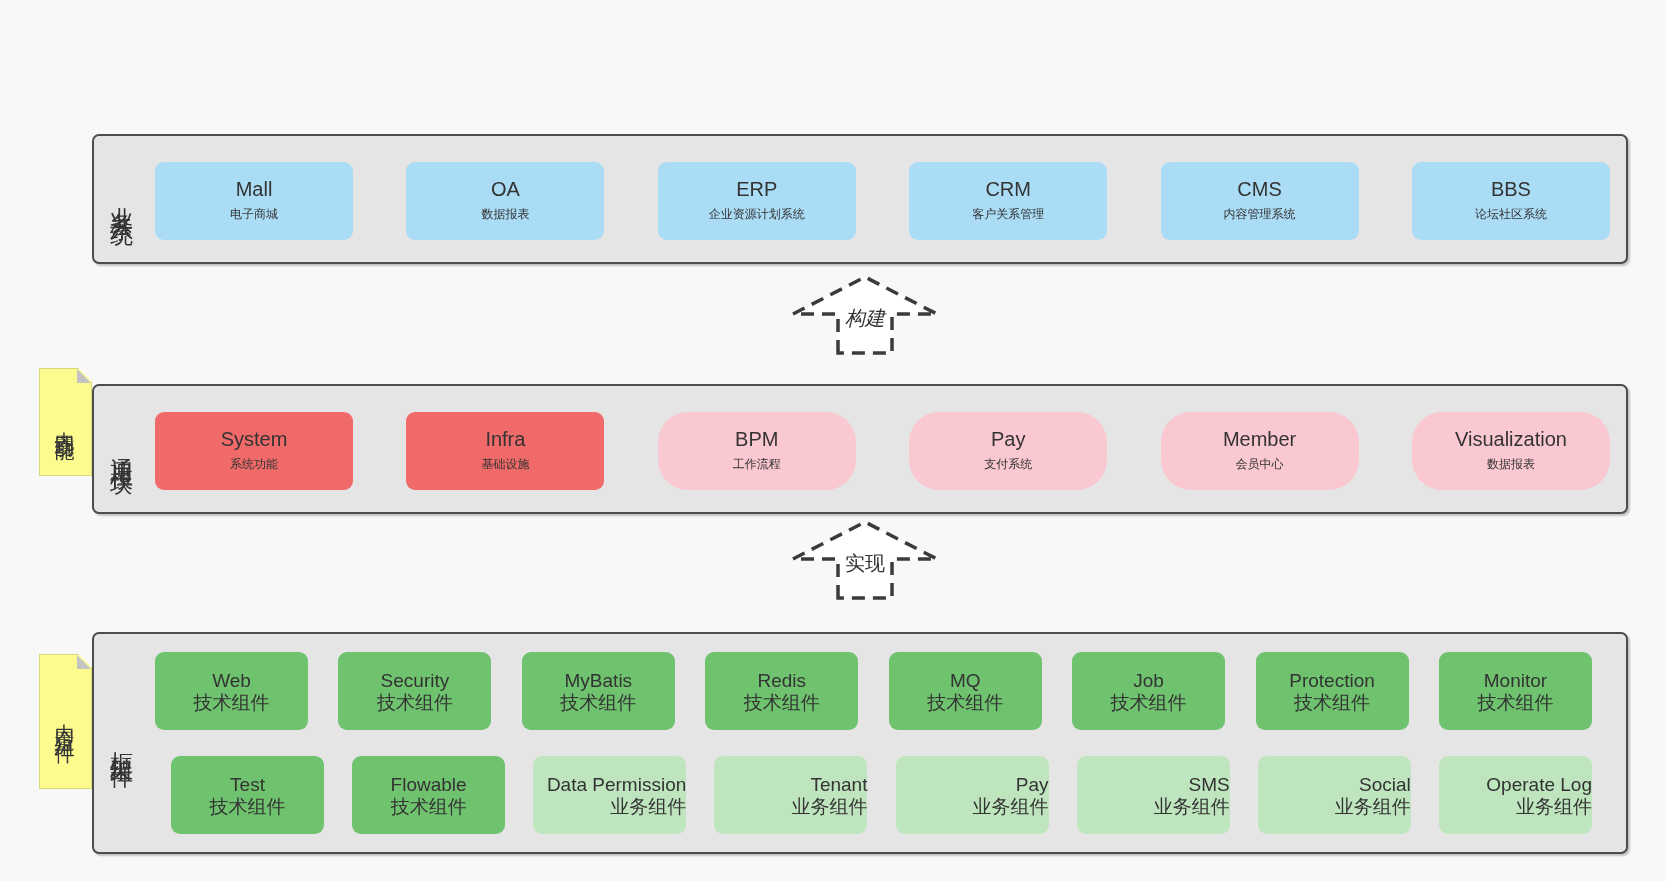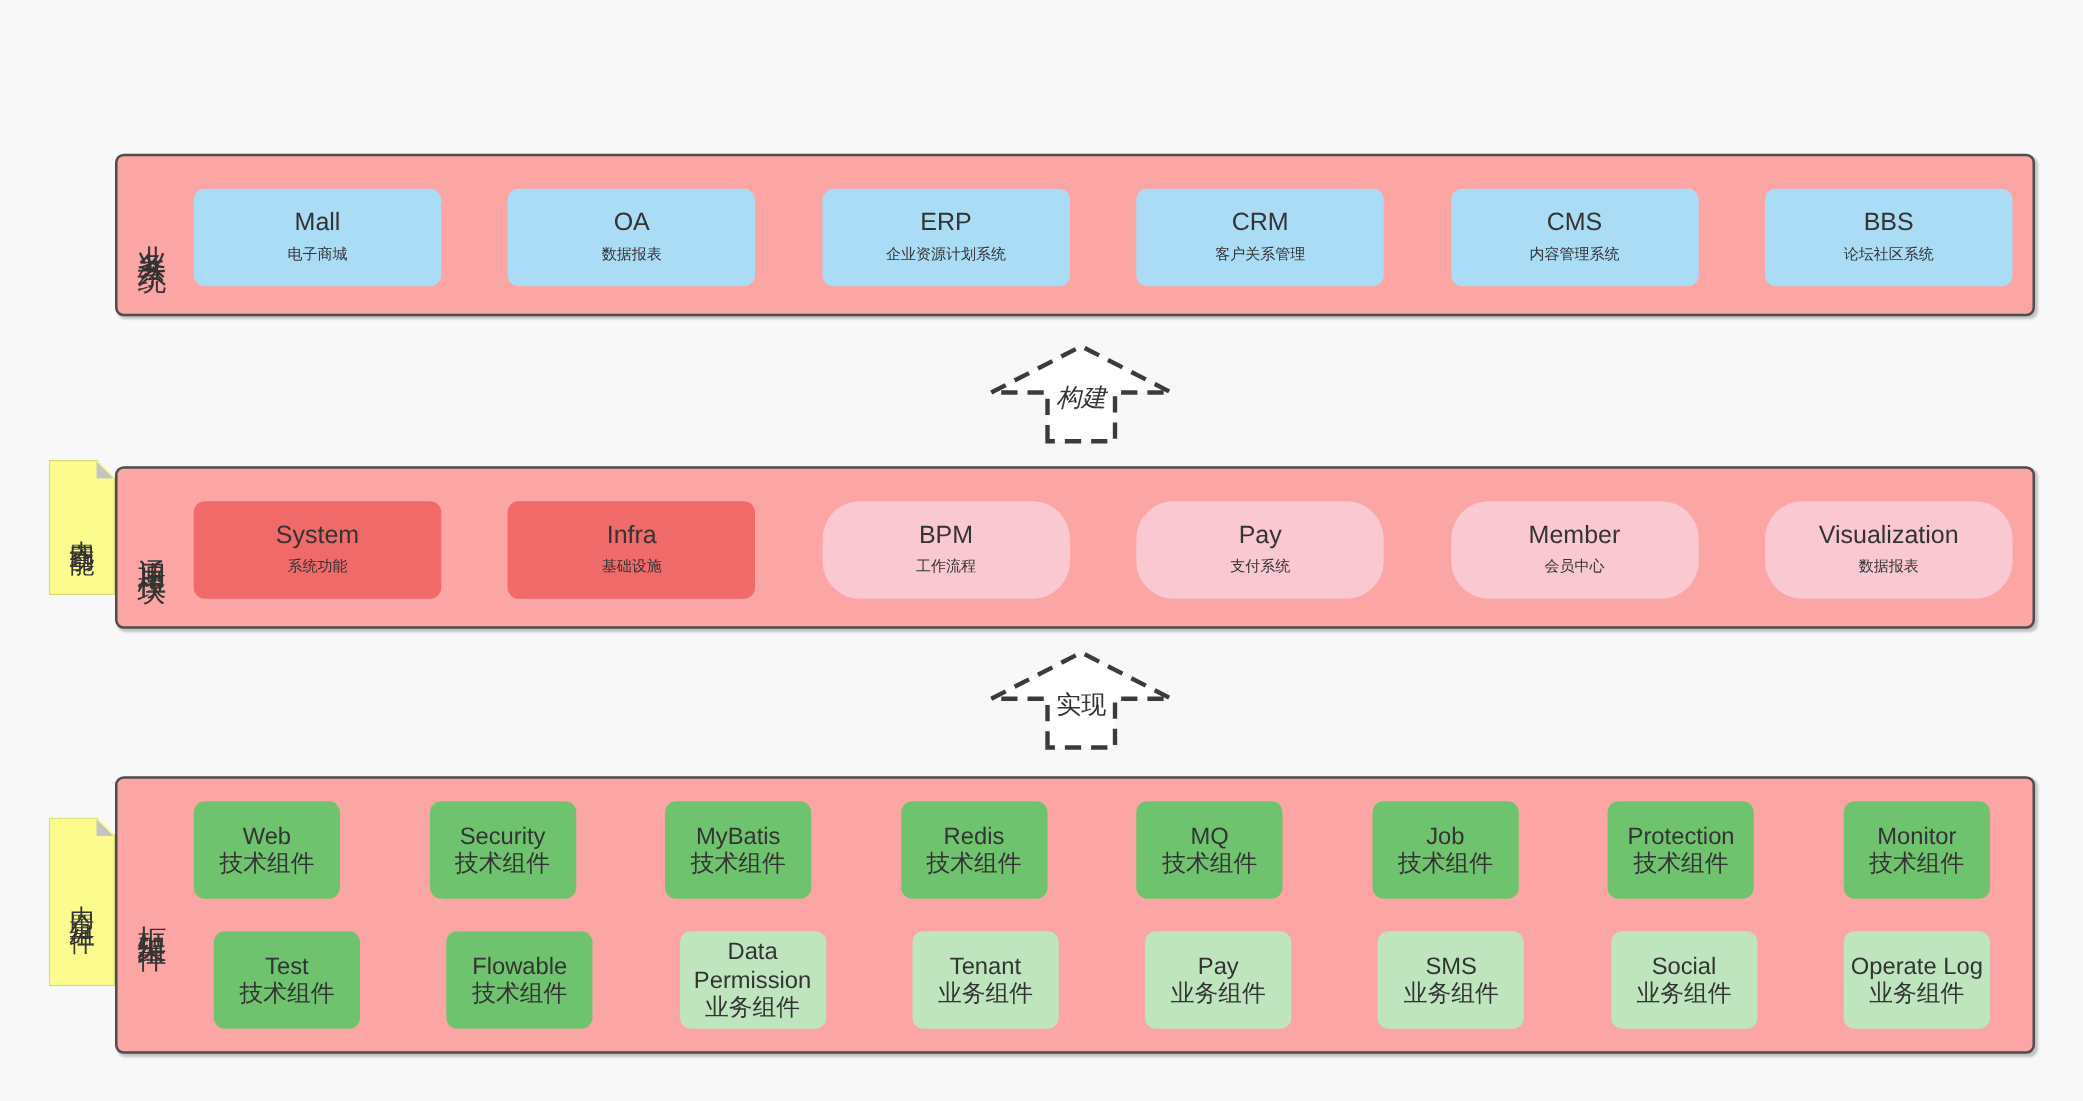--- a/index.html
+++ b/index.html
@@ -11,25 +11,26 @@
     position:relative;
     width:1666px; height:881px;
     background:#f8f8f8;
     overflow:hidden;
   }
 
   
   .layer {
     position:absolute;
     left:92px; width:1536px;
-    background:#fca5a5;
+    background:#e5e5e5;
     border:2px solid #4d4d4d;
     border-radius:7px;
     box-sizing:border-box;
     box-shadow:2px 2px 2px rgba(0,0,0,0.22);
+    margin-top:11px;
   }
   .layer-1 { top:123px; height:130px; }
   .layer-2 { top:373px; height:130px; }
   .layer-3 { top:621px; height:222px; }
 
   .vlabel {
     position:absolute;
     left:13px; top:50%;
     transform:translateY(-50%);
     writing-mode:vertical-rl;
@@ -56,31 +57,31 @@
     border-radius:9px;
     display:flex;
     flex-direction:column;
     align-items:center;
     justify-content:center;
     text-align:center;
     color:#333;
     box-sizing:border-box;
   }
   .box-wide  { width:198px; }
-  .box-small { width:117px; }
+  .box-small { width:153px; }
   .box .en { font-size:20px; line-height:26px; }
   .box .cn { font-size:12px; line-height:24px; }
   .box-small .en { font-size:19px; line-height:23px; }
   .box-small .cn { font-size:19px; line-height:22px; }
 
   .c-blue   { background:#aadcf5; }
   .c-red    { background:#f16a6a; }
   .c-pink   { background:#fac8d1;border-radius:30px; }
   .c-green  { background:#6fc36f; }
-  .c-lgreen { background:#bfe5bf; }
+  .c-lgreen { background:#bfe5bf;align-items:flex-end; }
 
   
   .arrow {
     position:absolute;
     left:785px;
     width:160px; height:82px;
   }
   .arrow-1 { top:274px;font-style:italic; }
   .arrow-2 { top:519px; }
   .arrow svg { display:block; width:160px; height:82px; }

